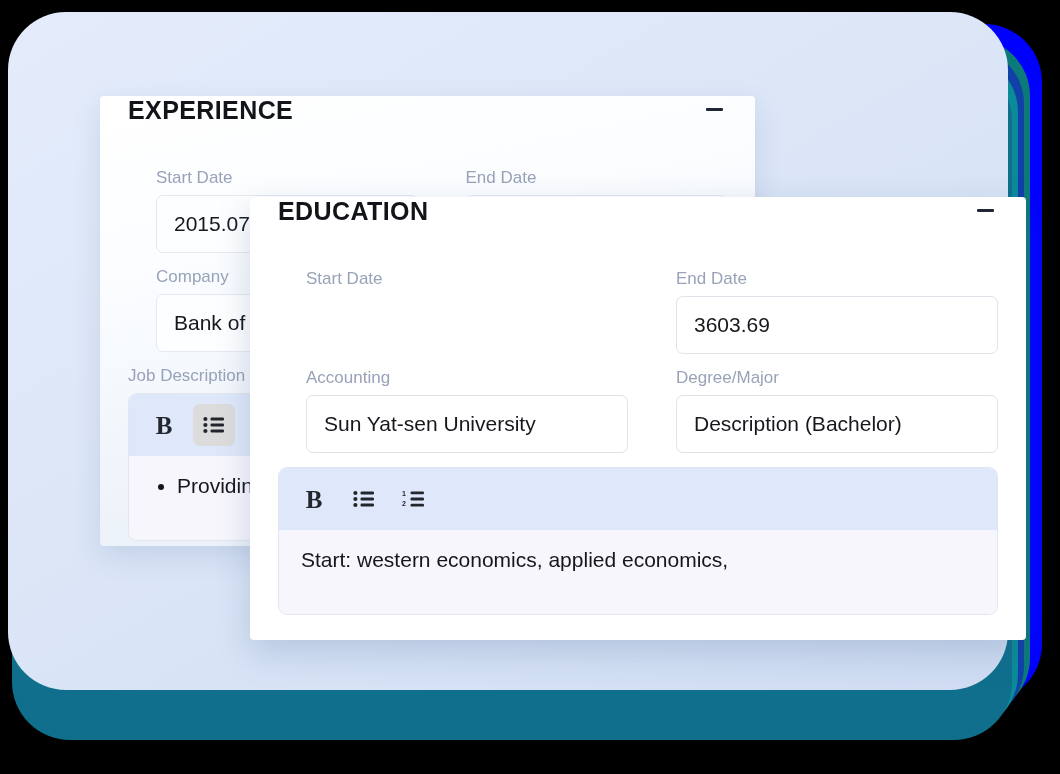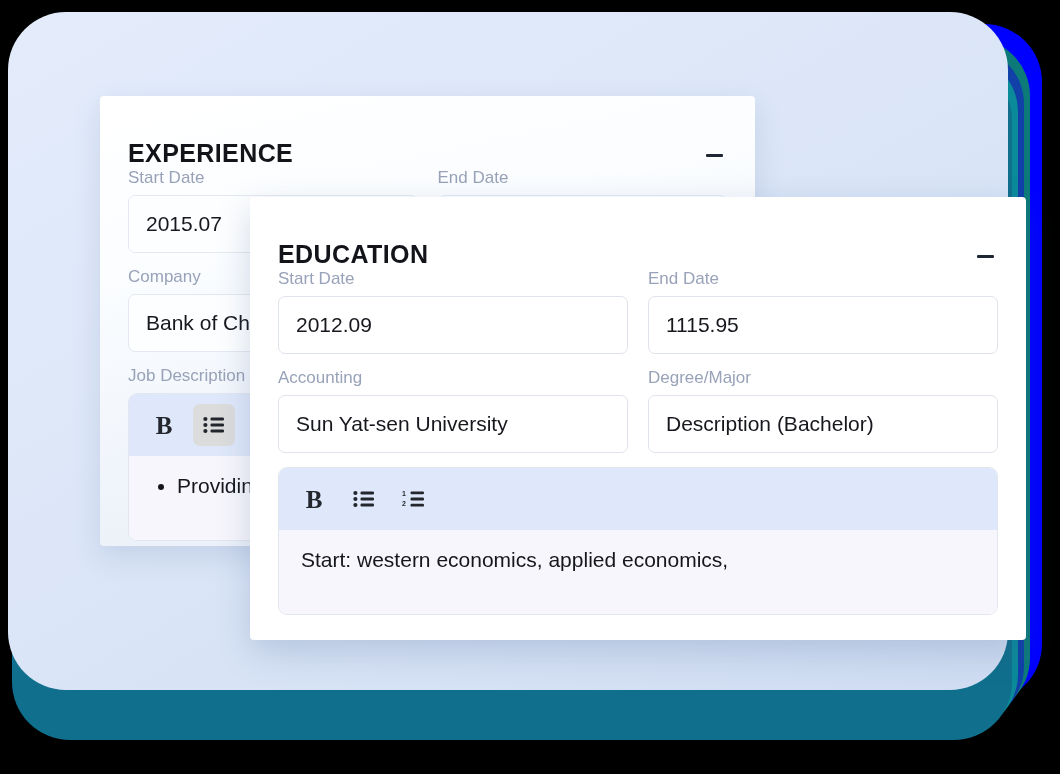--- a/index.html
+++ b/index.html
@@ -69,21 +69,21 @@
     box-shadow: 0 12px 34px rgba(60, 90, 140, 0.22);
   }
 
   .card-inner {
     padding: 0 28px;
   }
 
   
   .card-header {
     display: flex;
-    align-items: flex-end;
+    align-items: flex-start;
     justify-content: space-between;
     height: 72px;
     gap: 40px;
   }
   .card-title {
     font-size: 25px;
     font-weight: 700;
     letter-spacing: 0.4px;
     color: #12141a;
     white-space: nowrap;
@@ -106,20 +106,21 @@
 
   
   .field-row {
     display: flex;
     gap: 20px;
     margin-bottom: 14px;
   }
   .field {
     flex: 1 1 0;
     min-width: 0;
+    margin-left: 28px;
   }
   .field-label {
     font-size: 17px;
     color: #98a2b8;
     margin-bottom: 7px;
     white-space: nowrap;
   }
   .field-input {
     box-sizing: border-box;
     width: 100%;
@@ -279,25 +280,24 @@
       <div class="card-header">
         <div class="card-title">EDUCATION</div>
         <div class="collapse-btn">
           <span class="bar"></span>
         </div>
       </div>
 
       <div class="field-row">
         <div class="field">
           <div class="field-label">Start Date</div>
-          <div class="field-input">2012.09</div>
         </div>
         <div class="field">
           <div class="field-label">End Date</div>
-          <div class="field-input">1115.95</div>
+          <div class="field-input">3603.69</div>
         </div>
       </div>
 
       <div class="field-row">
         <div class="field">
           <div class="field-label">Accounting</div>
           <div class="field-input">Sun Yat-sen University</div>
         </div>
         <div class="field">
           <div class="field-label">Degree/Major</div>

